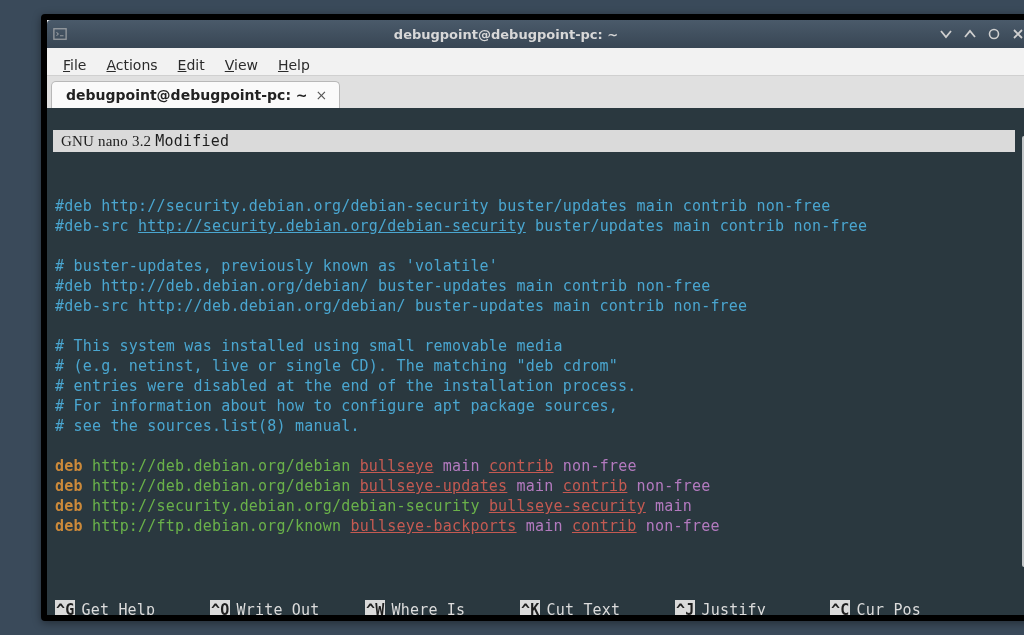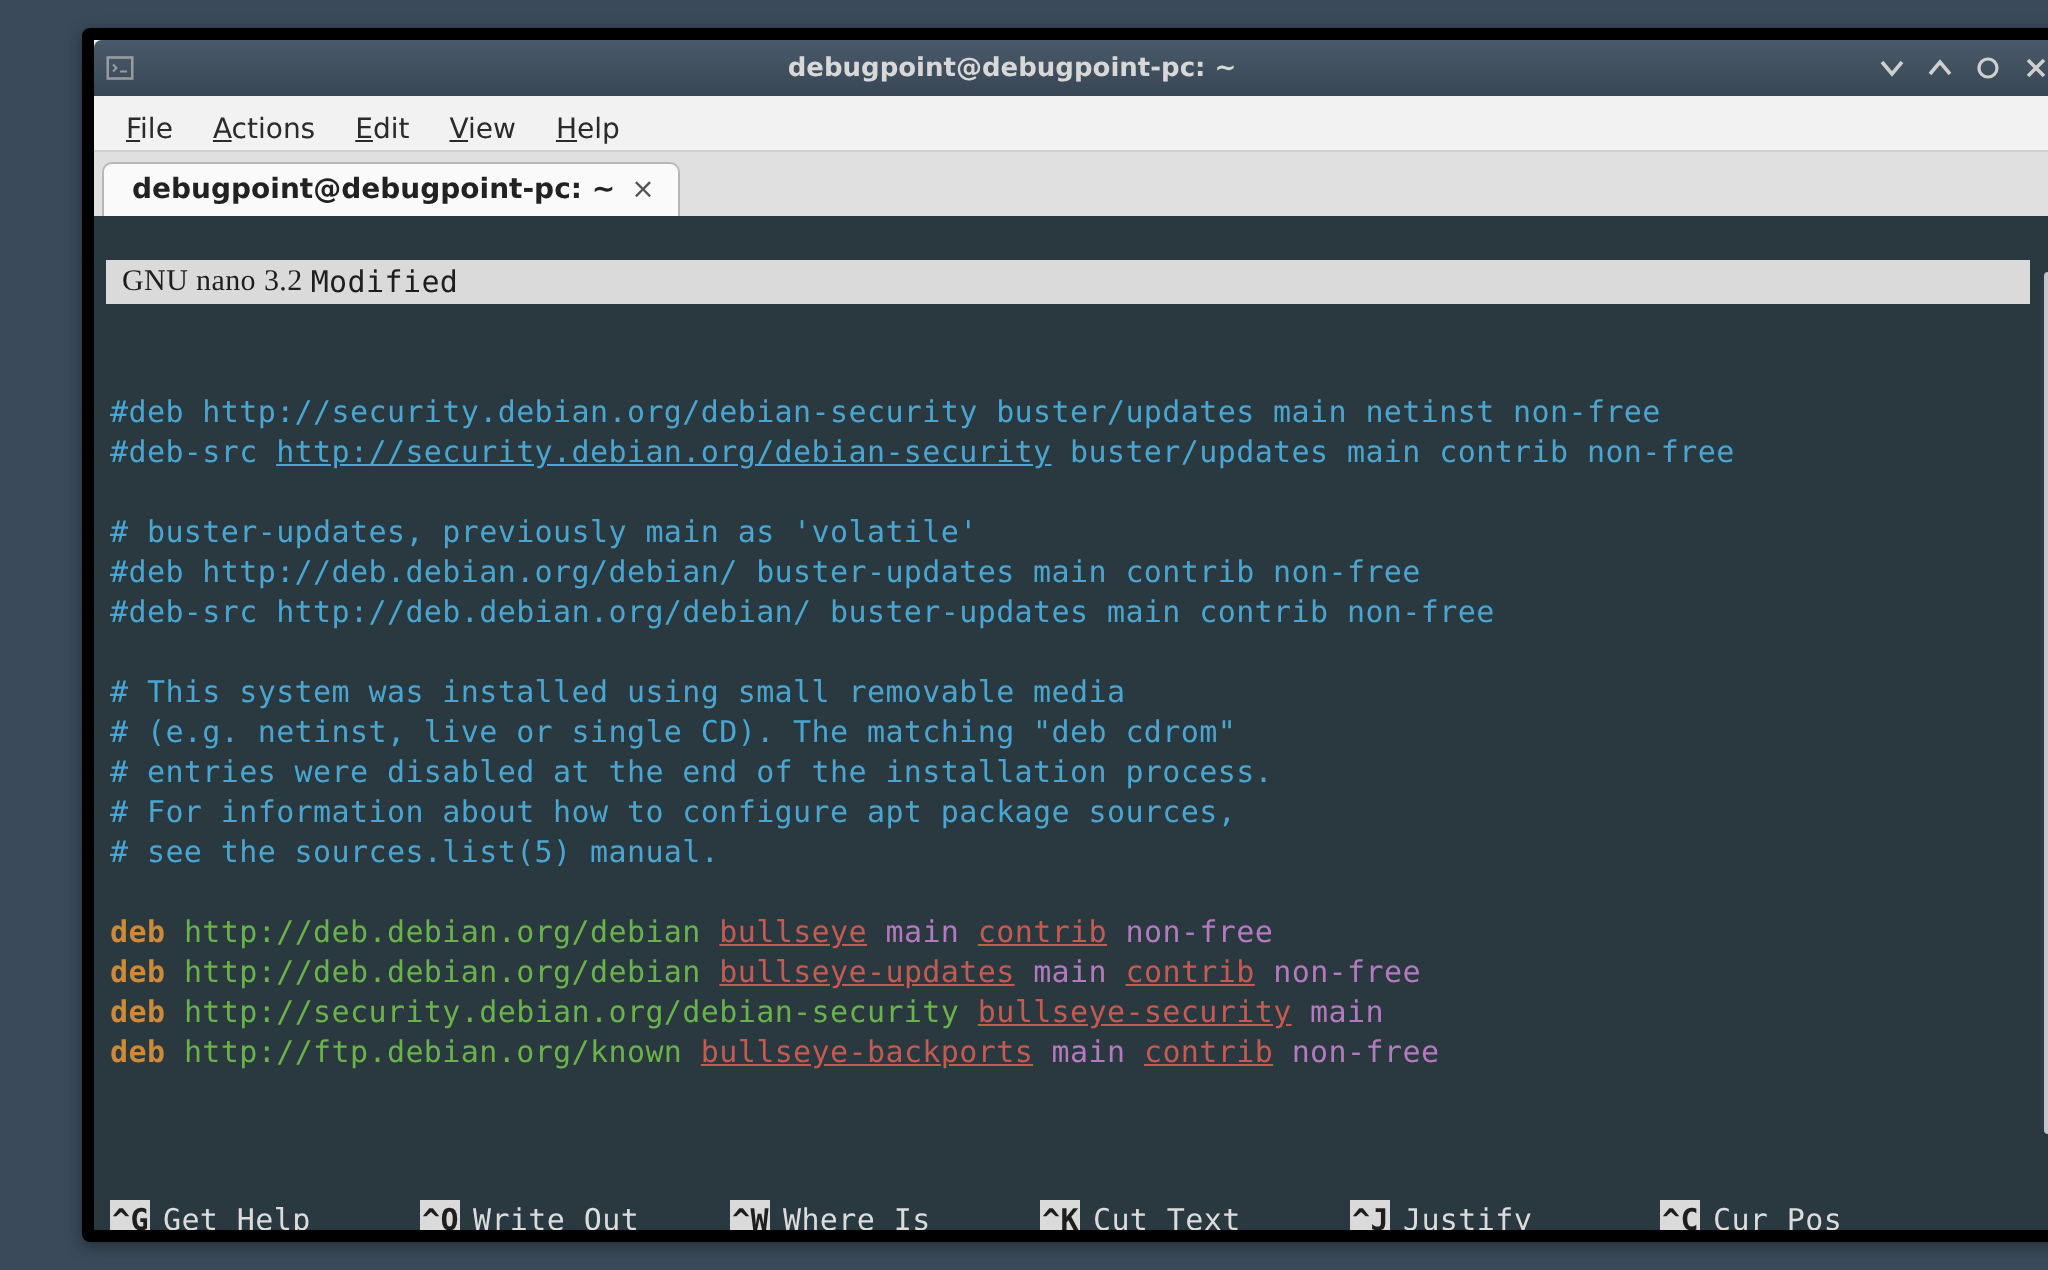--- a/index.html
+++ b/index.html
@@ -201,32 +201,32 @@
     <div class="tab">
       <span>debugpoint@debugpoint-pc: ~</span>
       <span class="close">×</span>
     </div>
   </div>
 
   <div class="terminal-wrapper">
     <div class="terminal">
 <div class="nano-top"><span class="left">GNU nano 3.2</span><span class="right">Modified</span></div>
 <div class="content">
-<span class="c-comment"><span>#deb </span><span>http://security.debian.org/debian-security buster/updates main netinst non-free</span></span>
+<span class="c-comment"><span>#deb </span><span>http://security.debian.org/debian-security buster/updates main contrib non-free</span></span>
 <span class="c-comment"><span>#deb-src </span><span class="c-url">http://security.debian.org/debian-security</span><span> buster/updates main contrib non-free</span></span>
 <span> </span>
-<span class="c-comment"># buster-updates, previously main as 'volatile'</span>
+<span class="c-comment"># buster-updates, previously known as 'volatile'</span>
 <span class="c-comment">#deb http://deb.debian.org/debian/ buster-updates main contrib non-free</span>
 <span class="c-comment">#deb-src http://deb.debian.org/debian/ buster-updates main contrib non-free</span>
 <span> </span>
 <span class="c-comment"># This system was installed using small removable media</span>
 <span class="c-comment"># (e.g. netinst, live or single CD). The matching "deb cdrom"</span>
 <span class="c-comment"># entries were disabled at the end of the installation process.</span>
 <span class="c-comment"># For information about how to configure apt package sources,</span>
-<span class="c-comment"># see the sources.list(5) manual.</span>
+<span class="c-comment"># see the sources.list(8) manual.</span>
 <span> </span>
 <span><span class="c-key">deb</span> <span class="c-green">http://deb.debian.org/debian</span> <span class="c-red">bullseye</span> <span class="c-purple">main</span> <span class="c-red">contrib</span> <span class="c-purple">non-free</span></span>
 <span><span class="c-key">deb</span> <span class="c-green">http://deb.debian.org/debian</span> <span class="c-red">bullseye-updates</span> <span class="c-purple">main</span> <span class="c-red">contrib</span> <span class="c-purple">non-free</span></span>
 <span><span class="c-key">deb</span> <span class="c-green">http://security.debian.org/debian-security</span> <span class="c-red">bullseye-security</span> <span class="c-purple">main</span></span>
 <span><span class="c-key">deb</span> <span class="c-green">http://ftp.debian.org/known</span> <span class="c-red">bullseye-backports</span> <span class="c-purple">main</span> <span class="c-red">contrib</span> <span class="c-purple">non-free</span></span>
 <span> </span>
 </div>
 <div class="bottom-bar">
 <div class="bot-row"><span class="bot-item"><span class="shortcut">^G</span><span class="bot-label">Get Help</span></span><span class="bot-item"><span class="shortcut">^O</span><span class="bot-label">Write Out</span></span><span class="bot-item"><span class="shortcut">^W</span><span class="bot-label">Where Is</span></span><span class="bot-item"><span class="shortcut">^K</span><span class="bot-label">Cut Text</span></span><span class="bot-item"><span class="shortcut">^J</span><span class="bot-label">Justify</span></span><span class="bot-item"><span class="shortcut">^C</span><span class="bot-label">Cur Pos</span></span></div>
 

